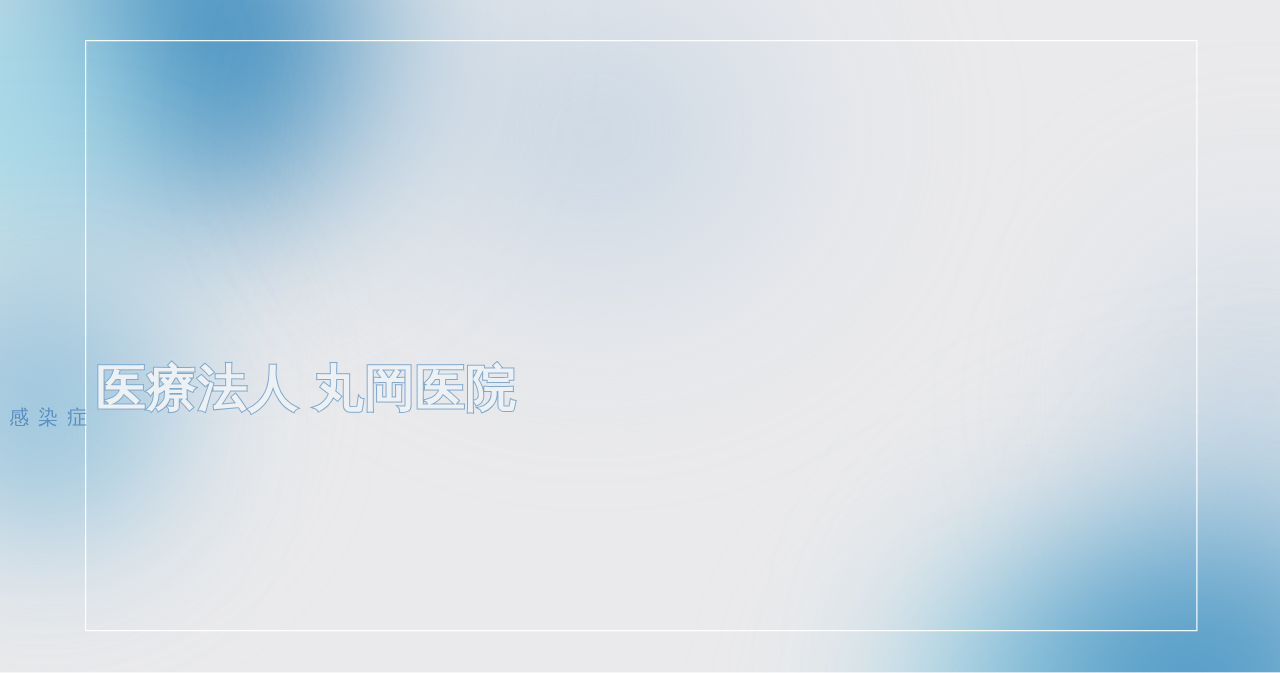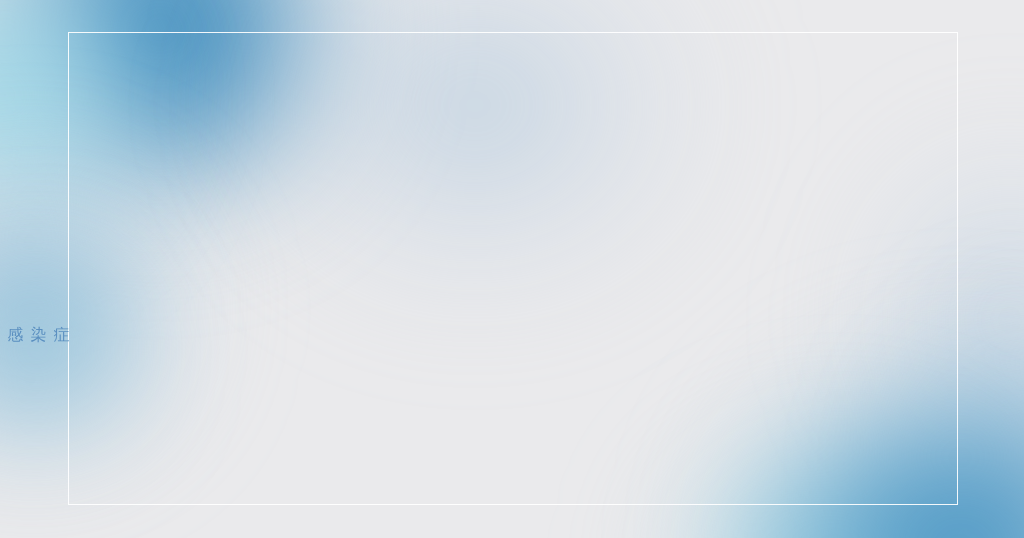--- a/index.html
+++ b/index.html
@@ -209,15 +209,16 @@
     <div class="blob blob-br-teal"></div>
     <div class="blob blob-br-blue"></div>
   </div>
 
   <div class="frame"></div>
 
   <div class="content">
     <div class="eyebrow">感染症</div>
 
 
+    <div class="org">医療法人 丸岡医院</div>
   </div>
 
 </div>
 
 </body></html>

